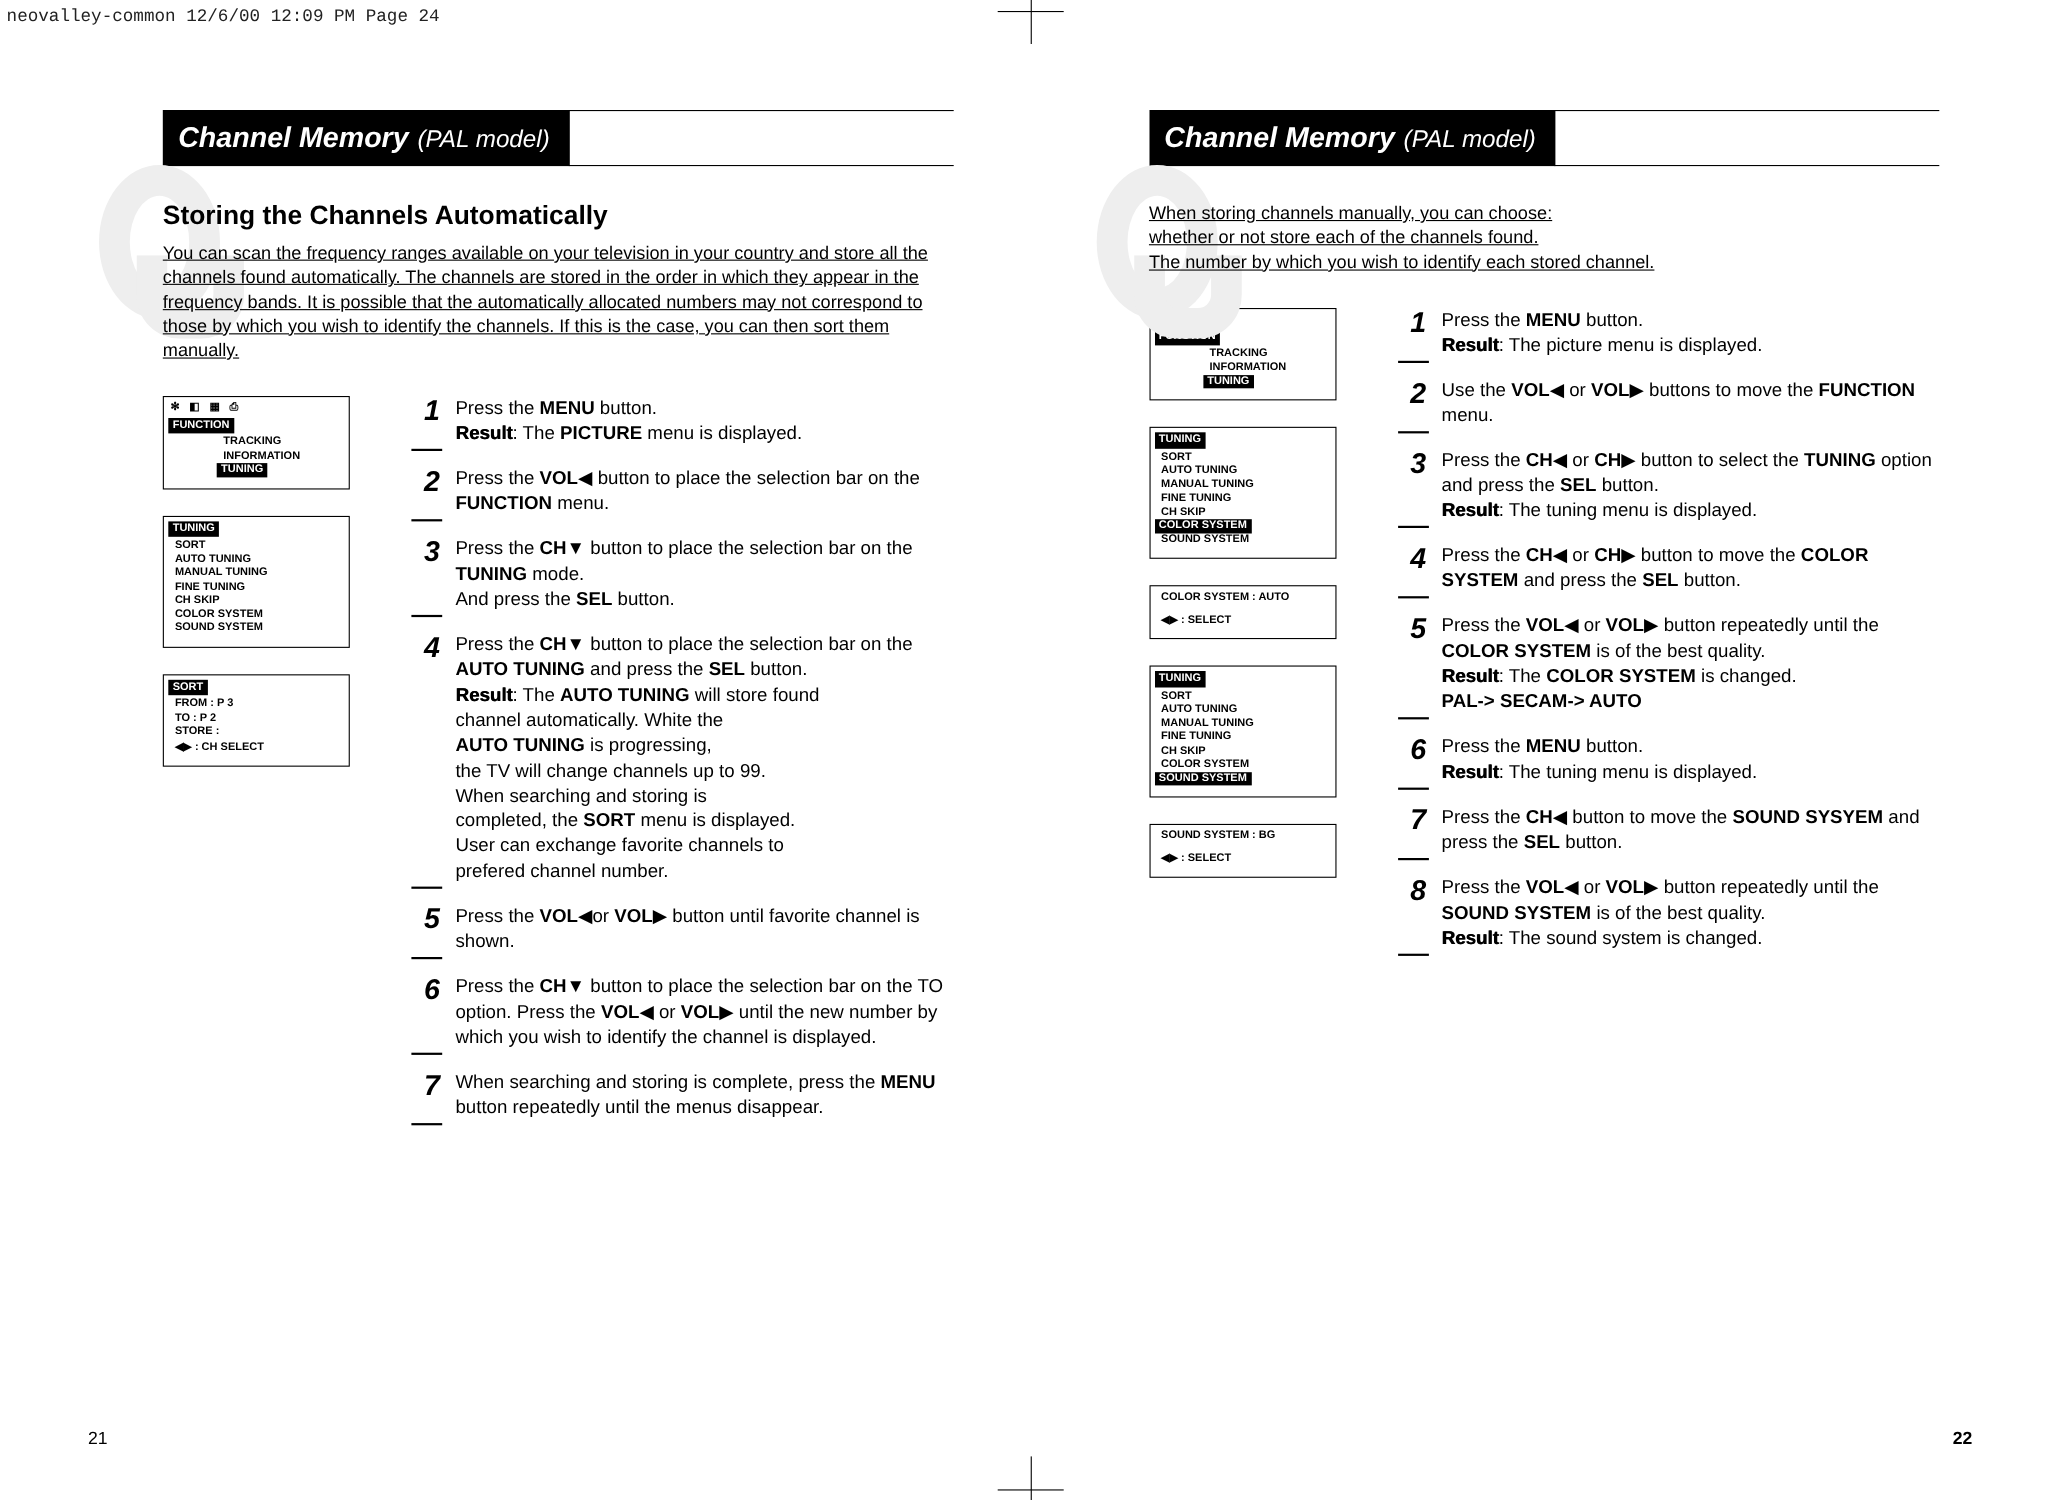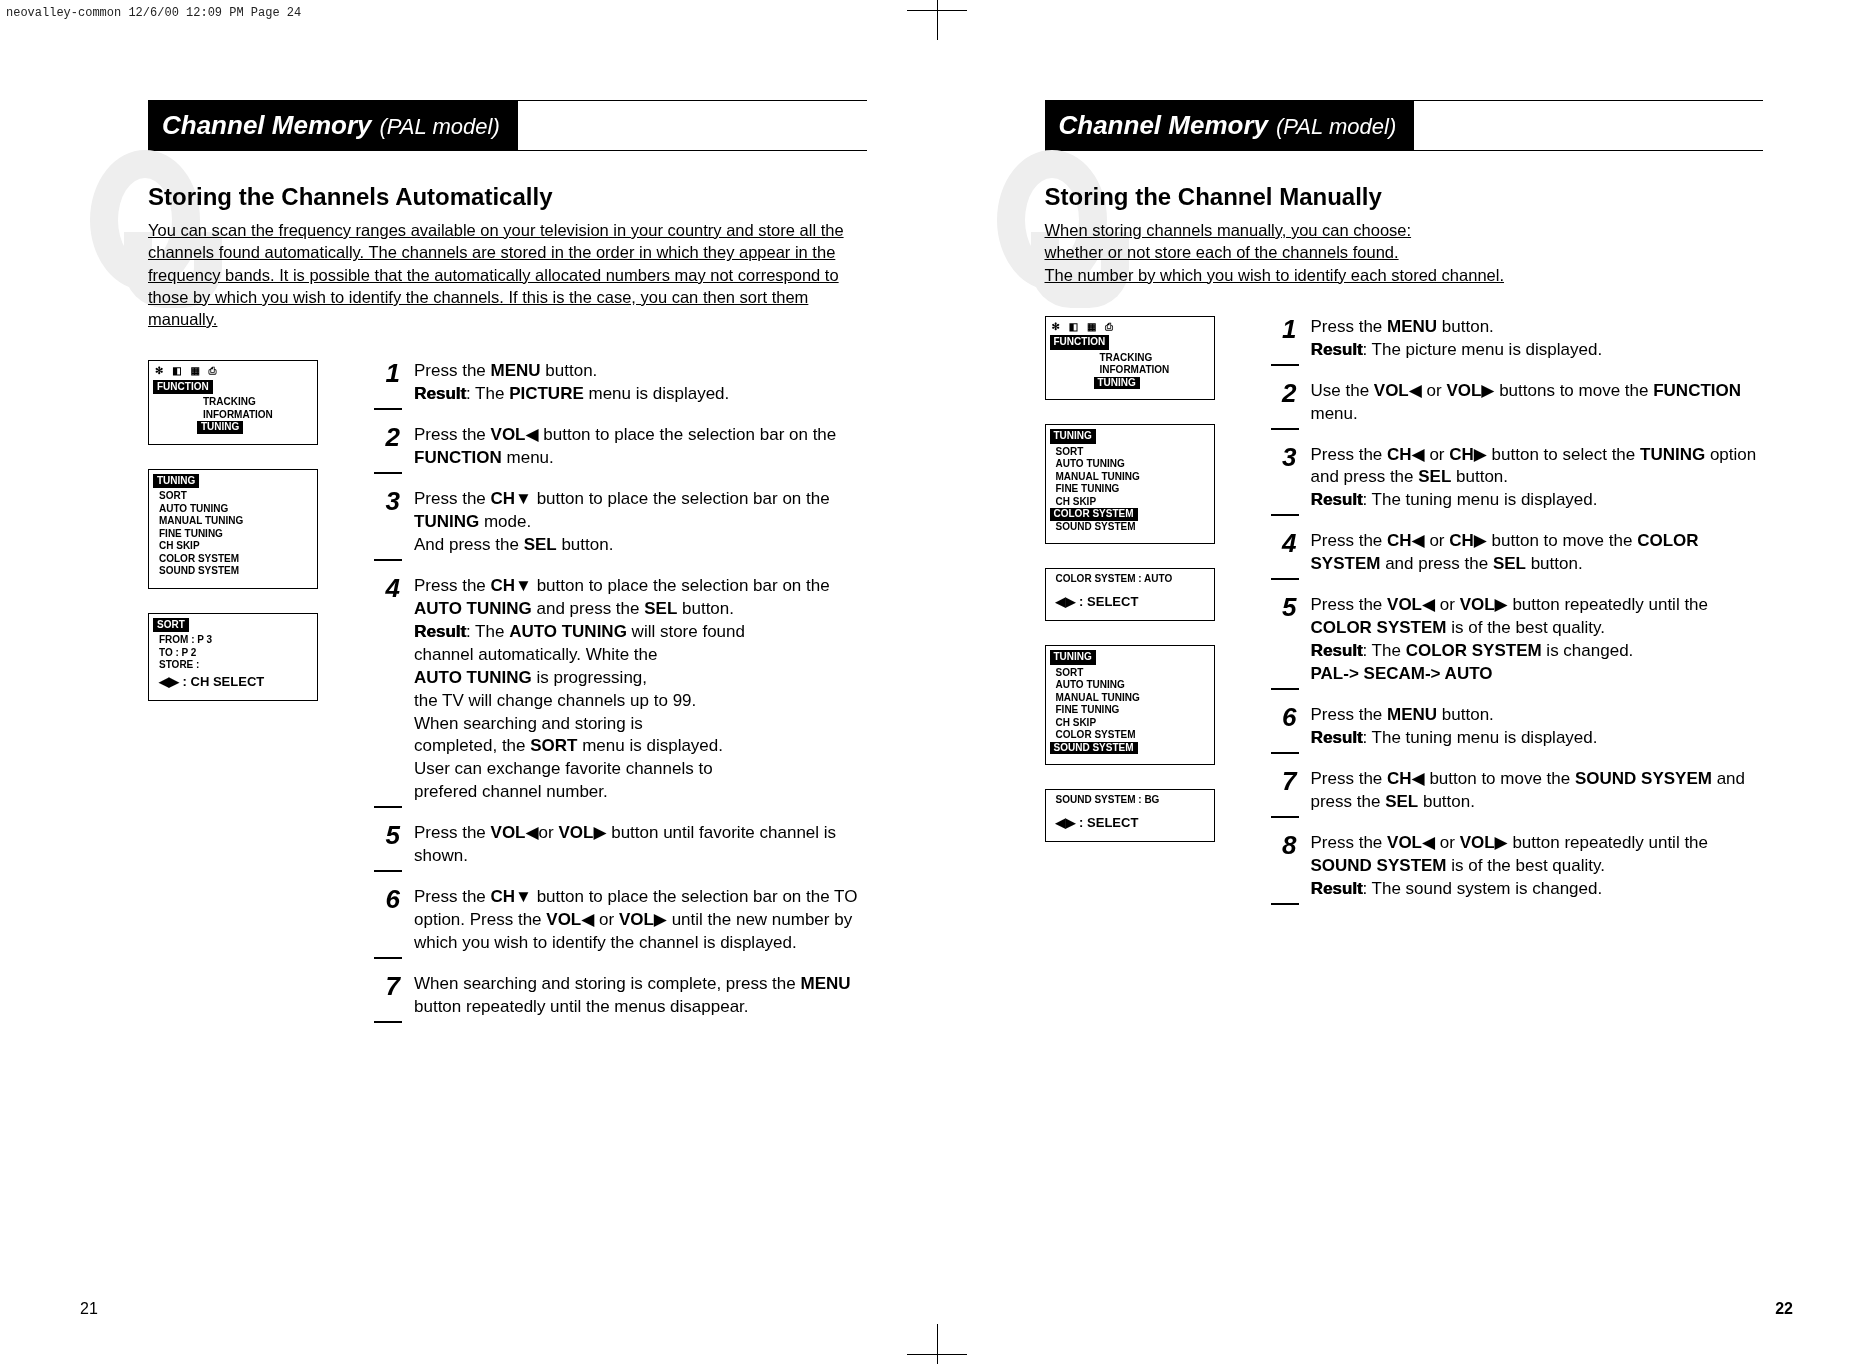--- a/index.html
+++ b/index.html
@@ -8,21 +8,21 @@
     background: #fff;
     color: #000;
     width: 1873px;
     height: 1364px;
     position: relative;
   }
   .header-strip {
     position: absolute;
     top: 6px;
     left: 6px;
-    font-size: 12px;
+    font-size: 16px;
     font-family: "Courier New", monospace;
     color: #222;
   }
   .crop-top, .crop-bottom {
     position: absolute;
     left: 50%;
     transform: translateX(-50%);
     width: 60px;
     height: 60px;
   }
@@ -146,21 +146,21 @@
   }
   .osd .bar::before, .osd .bar::after {
     content: "";
     position: absolute;
     top: 1px; width: 4px; height: 4px;
     background: #000;
   }
   .osd .bar::before { left: 2px; }
   .osd .bar::after { right: 2px; }
   .osd .foot { padding-left: 6px; padding-top: 2px; }
-  .osd .arrow { font-size: 13px; }
+  .osd .arrow { font-size: 10px; }
 
   .step { display: flex; gap: 14px; margin-bottom: 18px; font-size: 17px; line-height: 1.35; }
   .step-num {
     font-size: 26px;
     font-weight: bold;
     font-style: italic;
     min-width: 24px;
     text-align: right;
     line-height: 1;
     position: relative;
@@ -275,21 +275,20 @@
 
   <div class="page right">
     <div class="watermark"></div>
     <div class="title-block">
       <div class="title-bar">
         <span>Channel Memory</span>
         <span class="sub">(PAL model)</span>
       </div>
       <div class="title-rule"></div>
     </div>
-    <h2 class="section-h">Storing the Channel Manually</h2>
     <p class="intro" style="white-space:pre-line">When storing channels manually, you can choose:
 whether or not  store each of the channels found.
 The number by which you wish to identify each stored channel.</p>
 
     <div class="body-row">
       <div class="figs">
         <div class="osd indent1">
           <div class="iconrow">✻  ◧  ▦  ⎙</div>
           <span class="hdr">FUNCTION</span>
           <div class="items">

